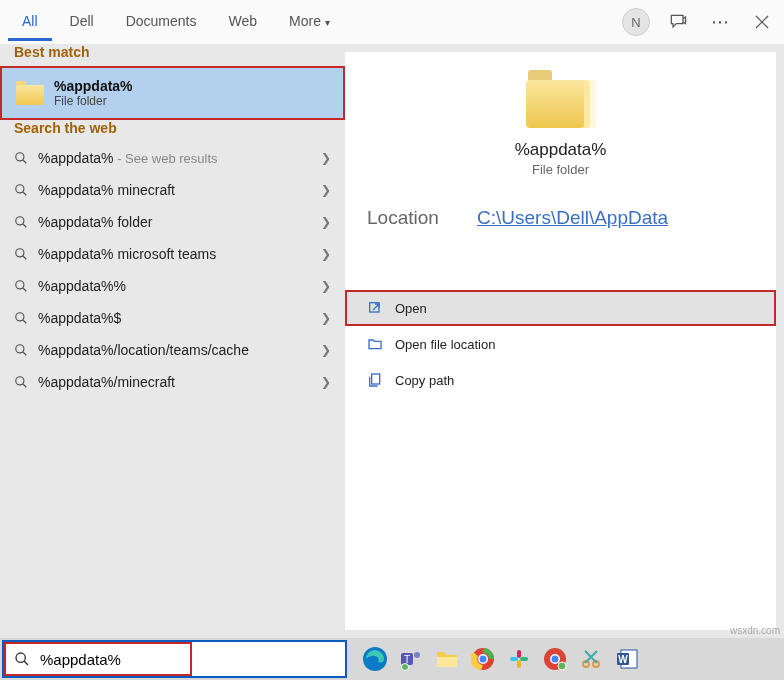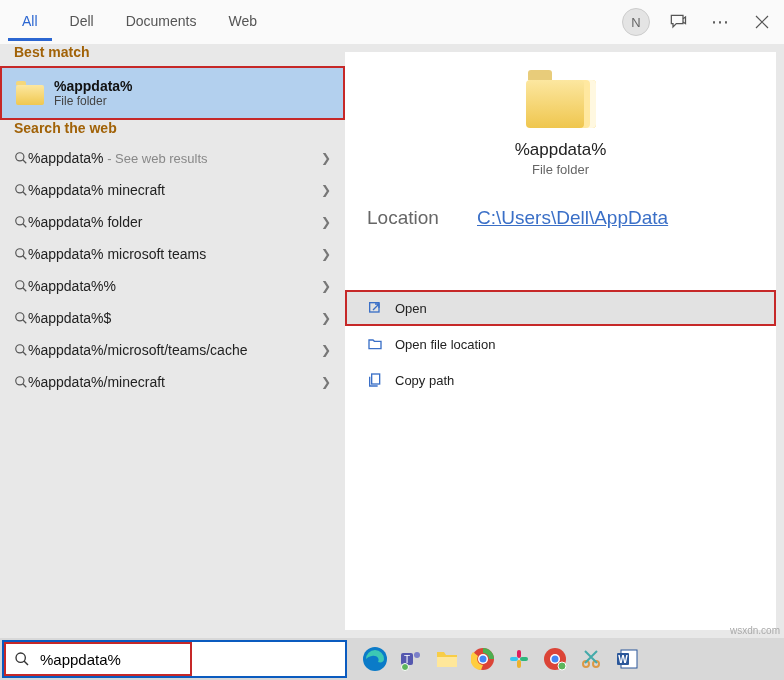--- a/index.html
+++ b/index.html
@@ -17,21 +17,21 @@
 .left { width: 345px; background: #e8e8e8; display: flex; flex-direction: column; overflow: hidden; }
 .right { flex: 1; background: #fff; padding: 0; margin: 8px 8px 8px 0; }
 .section-label { font-size: 14px; font-weight: 600; color: #a16207; padding: 0 14px 6px; }
 .best-match { background: #b3d0ee; padding: 10px 14px; display: flex; align-items: center; gap: 10px; border: 2px solid #c62828; cursor: pointer; }
 .folder-sm { width: 28px; height: 24px; position: relative; }
 .folder-sm::before { content: ""; position: absolute; width: 10px; height: 4px; background: #f5d77a; border-radius: 2px 2px 0 0; top: 0; left: 0; }
 .folder-sm::after { content: ""; position: absolute; width: 28px; height: 20px; background: linear-gradient(#fce7a0,#f0c850); border-radius: 2px; top: 4px; }
 .bm-title { font-weight: 600; font-size: 14px; color: #111; }
 .bm-sub { font-size: 12px; color: #444; }
 .web-list { }
-.web-item { display: flex; align-items: center; padding: 8px 14px; cursor: pointer; }
+.web-item { display: flex; align-items: center; padding: 8px 14px; gap: 10px; cursor: pointer; }
 .search-ico { width: 14px; height: 14px; }
 .web-text { flex: 1; font-size: 14px; color: #222; }
 .web-text b { font-weight: 400; }
 .web-hint { color: #888; font-size: 13px; }
 .chevron-r { color: #777; font-size: 12px; }
 .preview { display: flex; flex-direction: column; align-items: center; padding-top: 18px; }
 .folder-lg { width: 70px; height: 58px; position: relative; margin-bottom: 12px; }
 .folder-lg::before { content: ""; position: absolute; width: 24px; height: 10px; background: #e8cc7a; border-radius: 3px 3px 0 0; top: 0; left: 2px; }
 .folder-lg::after { content: ""; position: absolute; width: 70px; height: 48px; background: linear-gradient(#fce7a0,#efc64e); border-radius: 4px; top: 10px; box-shadow: inset -6px 0 0 #fff8e0, inset -12px 0 0 #ffe8a0; }
 .pv-title { font-size: 17px; color: #222; margin-bottom: 2px; }
@@ -56,20 +56,21 @@
 </head>
 <body>
 
 <div class="window">
   <div class="header">
     <div class="tabs">
       <div class="tab active">All</div>
       <div class="tab">Dell</div>
       <div class="tab">Documents</div>
       <div class="tab">Web</div>
+      <div class="tab"><span>More</span><span class="chev">▾</span></div>
     </div>
     <div class="header-right">
       <div class="avatar">N</div>
       <div class="hdr-icon">
         <svg width="20" height="20" viewBox="0 0 24 24" fill="none" stroke="currentColor" stroke-width="1.5">
             <path d="M4 4h14v10H10l-4 4v-4H4z"></path>
             <path d="M18 8l3-2v8l-3-2"></path>
           </svg>
       </div>
       <div class="hdr-icon">⋯</div>
@@ -139,21 +140,21 @@
               <path d="M21 21l-6-6"></path>
             </svg>
             <span class="web-text">%appdata%<b>$</b><span class="web-hint"></span></span>
             <span class="chevron-r">❯</span>
           </div>
           <div class="web-item">
             <svg class="search-ico" viewBox="0 0 24 24" fill="none" stroke="#555" stroke-width="2">
               <circle cx="10" cy="10" r="7"></circle>
               <path d="M21 21l-6-6"></path>
             </svg>
-            <span class="web-text">%appdata%<b>/microsoft/teams/cache</b><span class="web-hint"></span></span>
+            <span class="web-text">%appdata%<b>/location/teams/cache</b><span class="web-hint"></span></span>
             <span class="chevron-r">❯</span>
           </div>
           <div class="web-item">
             <svg class="search-ico" viewBox="0 0 24 24" fill="none" stroke="#555" stroke-width="2">
               <circle cx="10" cy="10" r="7"></circle>
               <path d="M21 21l-6-6"></path>
             </svg>
             <span class="web-text">%appdata%<b>/minecraft</b><span class="web-hint"></span></span>
             <span class="chevron-r">❯</span>
           </div>

